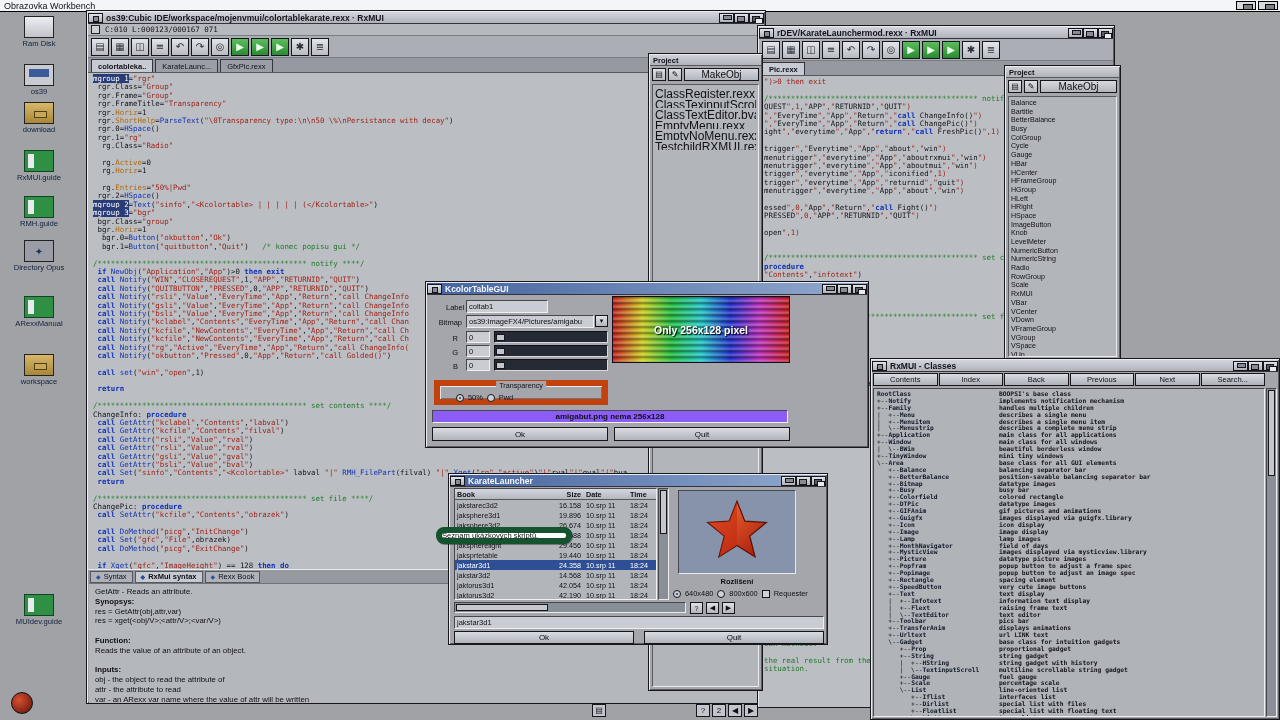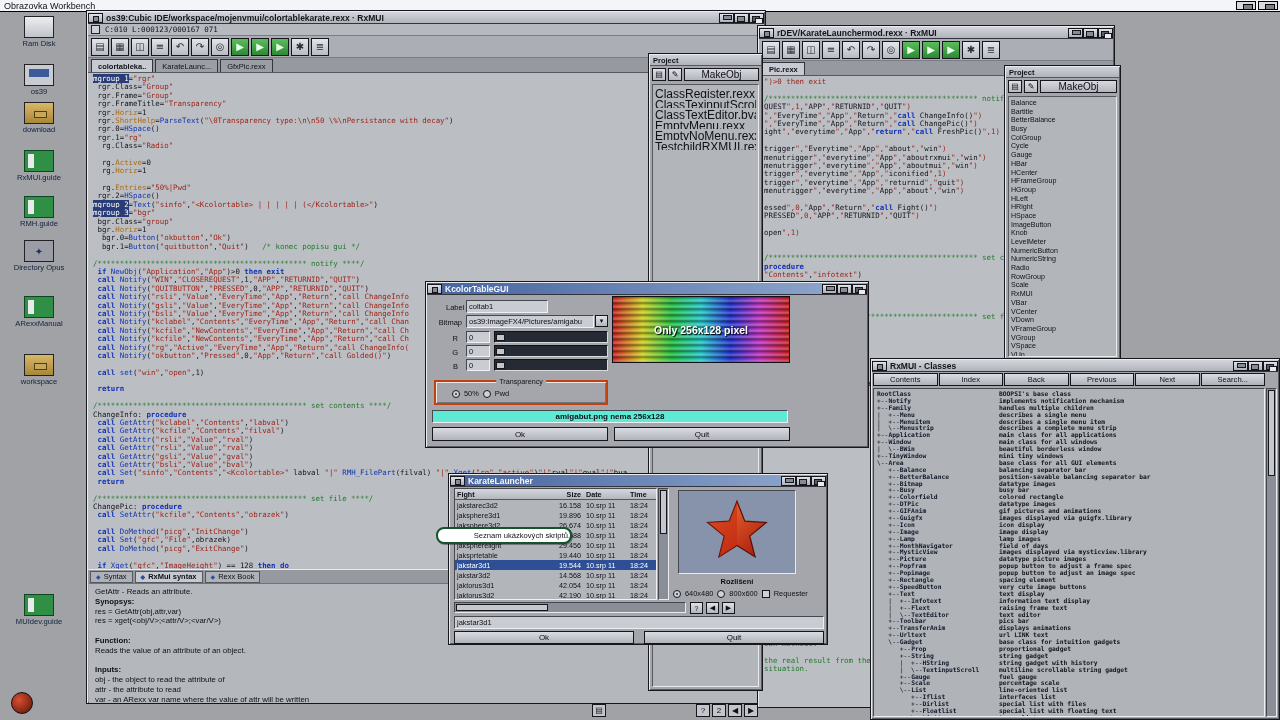--- a/index.html
+++ b/index.html
@@ -68,27 +68,27 @@
 .pitem{font-size:12px;height:10.5px;white-space:nowrap;overflow:hidden}
 #plist2 .pitem{height:8.7px;font-size:7.1px}
 
 .lbl{position:absolute;font-size:7.5px}
 .sgadget{position:absolute;background:#c9ccd2;border:1px solid;border-color:#45484e #eef0f4 #eef0f4 #45484e;font-size:7.5px;display:flex;align-items:center;padding:0 2px;overflow:hidden;white-space:nowrap}
 .slider{position:absolute;background:#262a34;border:1px solid;border-color:#101018 #d8dade #d8dade #101018;display:flex;align-items:center;padding:1px}
 .sknob{width:9px;height:7px;background:#c2c5cb;border:1px solid #16161c}
 .pop{position:absolute;width:13px;height:12px;border:1px solid #16161c;background:linear-gradient(180deg,#dfe2e8,#b4b7bd);font-size:7px;display:flex;align-items:center;justify-content:center}
 .bitmap{position:absolute;border:1px solid #101018;display:flex;align-items:center;justify-content:center;background-image:repeating-linear-gradient(180deg,rgba(0,0,0,.4) 0px,rgba(0,0,0,0) 2px,rgba(255,255,255,.25) 4px,rgba(0,0,0,.4) 6px),linear-gradient(90deg,#d02020,#d0d020,#20c040,#20c8c8,#2030d0,#c030c0,#d02020)}
 .bitmap span{color:#fff;font-weight:bold;font-size:10.5px;text-shadow:1px 1px 1px #000}
-.fset{position:absolute;border:2px solid #c2410c;box-shadow:inset 1px 1px 0 #e6e8ec,inset -1px -1px 0 #70747c}
+.fset{position:absolute;border:6px solid #c2410c;box-shadow:inset 1px 1px 0 #e6e8ec,inset -1px -1px 0 #70747c}
 .fset-title{position:absolute;top:-5px;left:50%;transform:translateX(-50%);background:#a4a6ab;padding:0 3px;font-size:7.2px;white-space:nowrap}
 .radrow{position:absolute;display:flex;align-items:center;gap:4px;font-size:7.4px}
 .rad{width:8px;height:8px;border-radius:50%;border:1px solid #16161c;background:#cfd2d8;position:relative;flex:none}
 .rad.on::after{content:"";position:absolute;inset:2px;border-radius:50%;background:#203068}
 .chk{width:8px;height:8px;border:1px solid #16161c;background:#cfd2d8;flex:none}
-.kstat{position:absolute;border:1px solid;border-color:#45484e #eef0f4 #eef0f4 #45484e;background:#5eead4;font-weight:bold;font-size:8px;display:flex;align-items:center;justify-content:center}
+.kstat{position:absolute;border:1px solid;border-color:#45484e #eef0f4 #eef0f4 #45484e;background:#8b5cf6;font-weight:bold;font-size:8px;display:flex;align-items:center;justify-content:center}
 .btn{position:absolute;border:1px solid #16161c;background:linear-gradient(180deg,#d9dce2,#b0b3b9);font-size:8px;display:flex;align-items:center;justify-content:center}
 
 .klist{position:absolute;background:#b2b5ba;border:1px solid;border-color:#45484e #eef0f4 #eef0f4 #45484e;overflow:hidden}
 .krow{display:flex;height:10px;font-size:7.2px;align-items:center;white-space:nowrap}
 .krow.khead{background:linear-gradient(180deg,#d4d7dd,#b4b7bd);border-bottom:1px solid #55585e;font-weight:bold;height:11px}
 .krow.sel{background:#2e4f96;color:#fff}
 .kc0{width:86px;padding-left:2px;overflow:hidden}
 .kc1{width:40px;text-align:right}
 .kc2{width:46px;padding-left:5px}
 .kc3{width:26px;padding-left:3px}
@@ -99,21 +99,21 @@
 .star-box{position:absolute;background:#8793ab;border:1px solid;border-color:#45484e #e8eaee #e8eaee #45484e;display:flex;align-items:center;justify-content:center}
 .mbtn{position:absolute;width:13px;height:12px;border:1px solid #16161c;background:linear-gradient(180deg,#dde0e6,#b4b7bd);font-size:7px;display:flex;align-items:center;justify-content:center}
 
 #cbtns{position:absolute;left:2px;right:14px;top:14px;display:flex;gap:1px}
 .cbtn{flex:1;height:13px;border:1px solid #16161c;background:linear-gradient(180deg,#d9dce2,#aeb1b7);font-size:7.6px;display:flex;align-items:center;justify-content:center}
 .clist{position:absolute;left:2px;right:14px;top:29px;bottom:2px;background:#b0b3b8;border:1px solid;border-color:#45484e #eef0f4 #eef0f4 #45484e;padding:2px 0 0 3px;overflow:hidden}
 .trow{height:6.9px;font:6.3px/6.9px "DejaVu Sans Mono",monospace;white-space:pre;position:relative}
 .tname{font-weight:bold;color:#101828}
 .tdesc{position:absolute;left:122px;top:0;font-weight:bold;color:#14141c}
 
-#tooltip{position:absolute;background:#fff;border:2px solid #14532d;border-radius:8px;display:flex;align-items:center;justify-content:flex-end;font-size:7.6px;z-index:60;box-shadow:1px 1px 0 rgba(0,0,0,.35)}
+#tooltip{position:absolute;background:#fff;border:6px solid #14532d;border-radius:8px;display:flex;align-items:center;justify-content:flex-start;font-size:7.6px;z-index:60;box-shadow:1px 1px 0 rgba(0,0,0,.35)}
 #dock{position:absolute;display:flex;gap:2px;align-items:center;z-index:4}
 .dbtn{width:14px;height:13px;border:1px solid #16161c;background:#c2c5cb;font-size:8px;display:flex;align-items:center;justify-content:center}
 .dspace{width:86px;height:1px}
 #corner{position:absolute;left:2px;top:688px;width:40px;height:30px;display:flex;align-items:center;justify-content:center}
 #corner .circ{width:22px;height:22px;border-radius:50%;border:1px solid #101018;background:radial-gradient(circle at 35% 35%,#d85030,#5a1008)}
 </style>
 </head>
 <body>
 
 <div id="screen">
@@ -376,21 +376,21 @@
   <div class="win" id="karate" style="left:448px;top:473px;width:380px;height:172px;z-index:25">
     <div class="tbar blue">
       <span class="gad close"></span>
       <span class="ttext">KarateLauncher</span>
       <span class="gad iconify"></span>
       <span class="gad zoom"></span>
       <span class="gad depth"></span>
     </div>
     <div class="klist" id="klist" style="left:5px;top:14px;width:203px;height:112px">
         <div class="krow khead">
-          <span class="kc0">Fight</span>
+          <span class="kc0">Book</span>
           <span class="kc1">Size</span>
           <span class="kc2">Date</span>
           <span class="kc3">Time</span>
         </div>
         <div class="krow">
           <span class="kc0">jakstarec3d2</span>
           <span class="kc1">16.158</span>
           <span class="kc2">10.srp 11</span>
           <span class="kc3">18:24</span>
         </div>
@@ -419,21 +419,21 @@
           <span class="kc3">18:24</span>
         </div>
         <div class="krow">
           <span class="kc0">jaksprtetable</span>
           <span class="kc1">19.440</span>
           <span class="kc2">10.srp 11</span>
           <span class="kc3">18:24</span>
         </div>
         <div class="krow sel">
           <span class="kc0">jakstar3d1</span>
-          <span class="kc1">19.544</span>
+          <span class="kc1">24.358</span>
           <span class="kc2">10.srp 11</span>
           <span class="kc3">18:24</span>
         </div>
         <div class="krow">
           <span class="kc0">jakstar3d2</span>
           <span class="kc1">14.568</span>
           <span class="kc2">10.srp 11</span>
           <span class="kc3">18:24</span>
         </div>
         <div class="krow">

